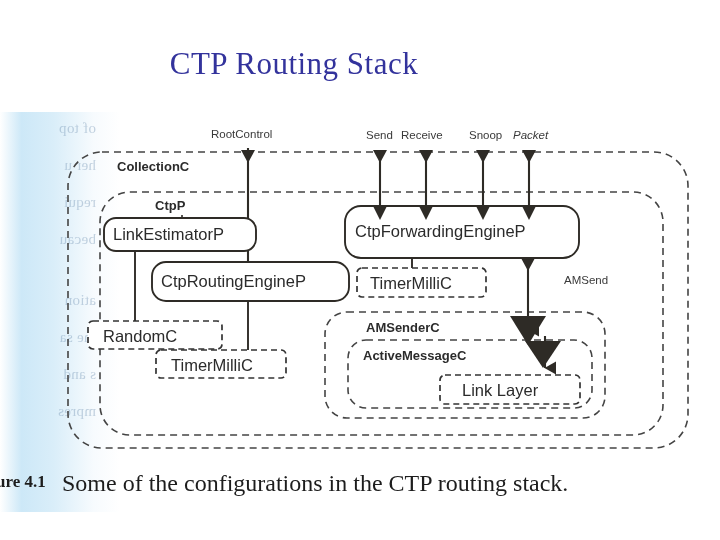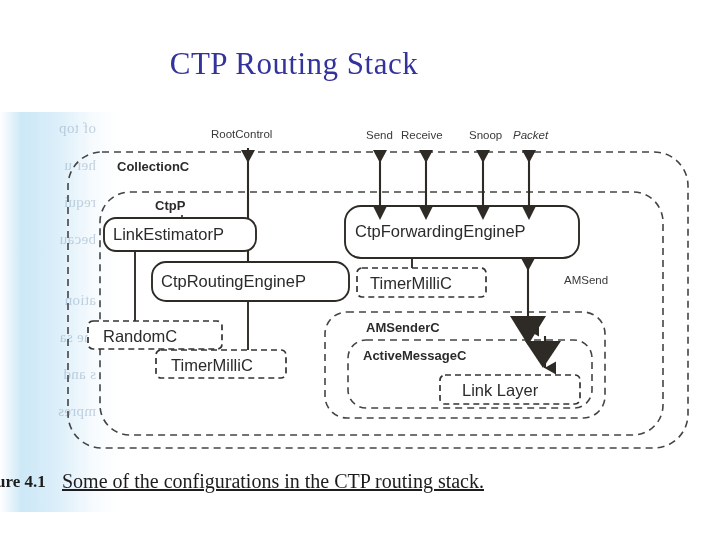--- a/index.html
+++ b/index.html
@@ -70,22 +70,21 @@
     font-family:"Liberation Serif", serif;
     color:#1d1d1d;
     white-space:nowrap;
   }
   .caption .cap-num{
     position:absolute;left:-4px;top:2px;
     font-size:17px;font-weight:bold;
   }
   .caption .cap-text{
     position:absolute;left:62px;top:0px;
-    font-size:20px;
-    text-decoration:underline;
+    font-size:24px;
   }
 </style>
 </head>
 <body>
 
 <div id="stage">
 
   <div class="scan-tint"></div>
   <div class="ghost-col">
     <span>of top</span>

